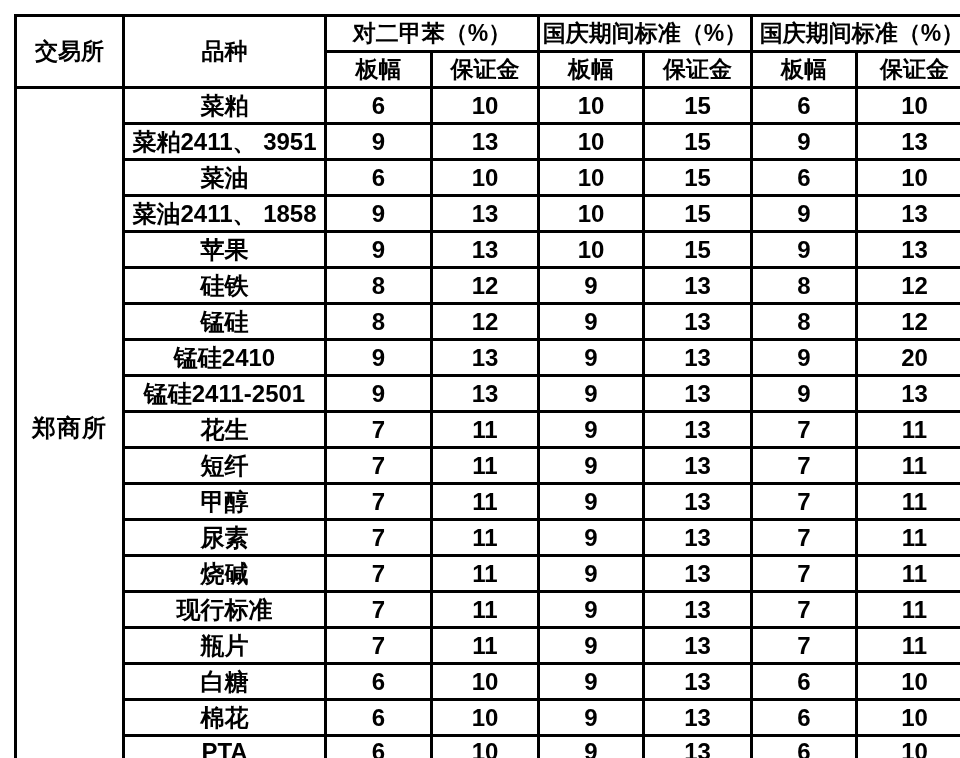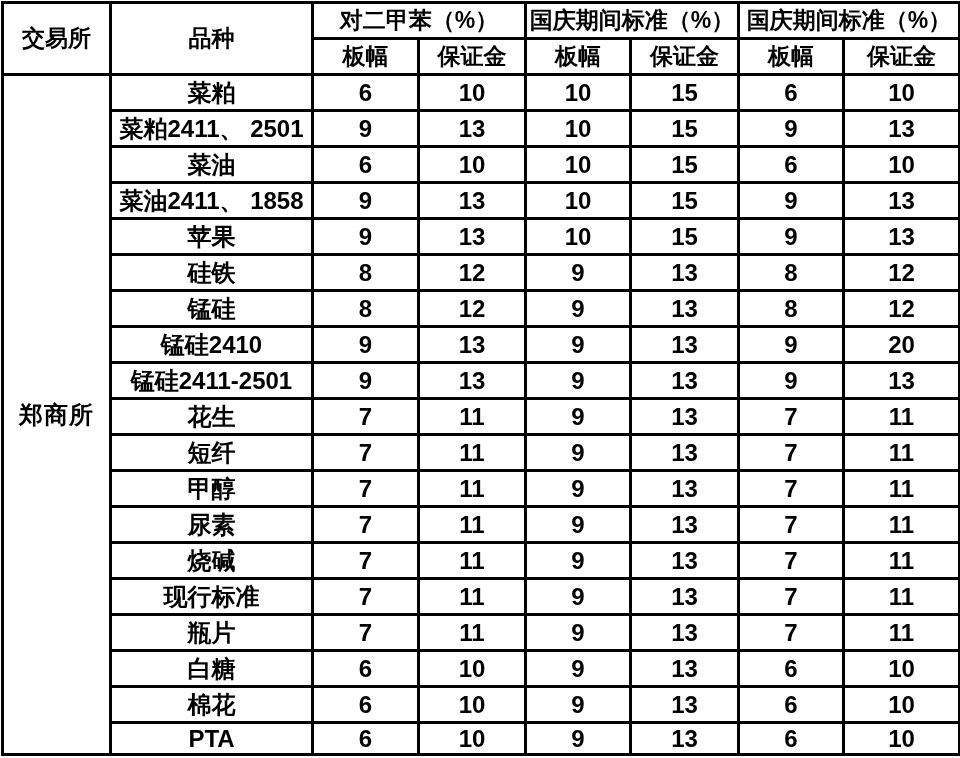--- a/index.html
+++ b/index.html
@@ -7,21 +7,21 @@
     padding: 0;
     background: #ffffff;
     width: 960px;
     height: 758px;
     overflow: hidden;
   }
   .page {
     width: 960px;
     height: 758px;
     box-sizing: border-box;
-    padding: 1px;
+    padding: 14px;
     background: #ffffff;
   }
   table.std-table {
     border-collapse: collapse;
     table-layout: fixed;
     width: 957px;
     height: 755px;
     background: #ffffff;
     font-family: "Liberation Sans", "DejaVu Sans", sans-serif;
     color: #000000;
@@ -85,21 +85,21 @@
           <td rowspan="19" class="exchange-cell">郑商所</td>
           <td>菜粕</td>
           <td>6</td>
           <td>10</td>
           <td>10</td>
           <td>15</td>
           <td>6</td>
           <td>10</td>
         </tr>
         <tr>
-          <td>菜粕2411、 2501</td>
+          <td>菜粕2411、 3951</td>
           <td>9</td>
           <td>13</td>
           <td>10</td>
           <td>15</td>
           <td>9</td>
           <td>13</td>
         </tr>
         <tr>
           <td>菜油</td>
           <td>6</td>

